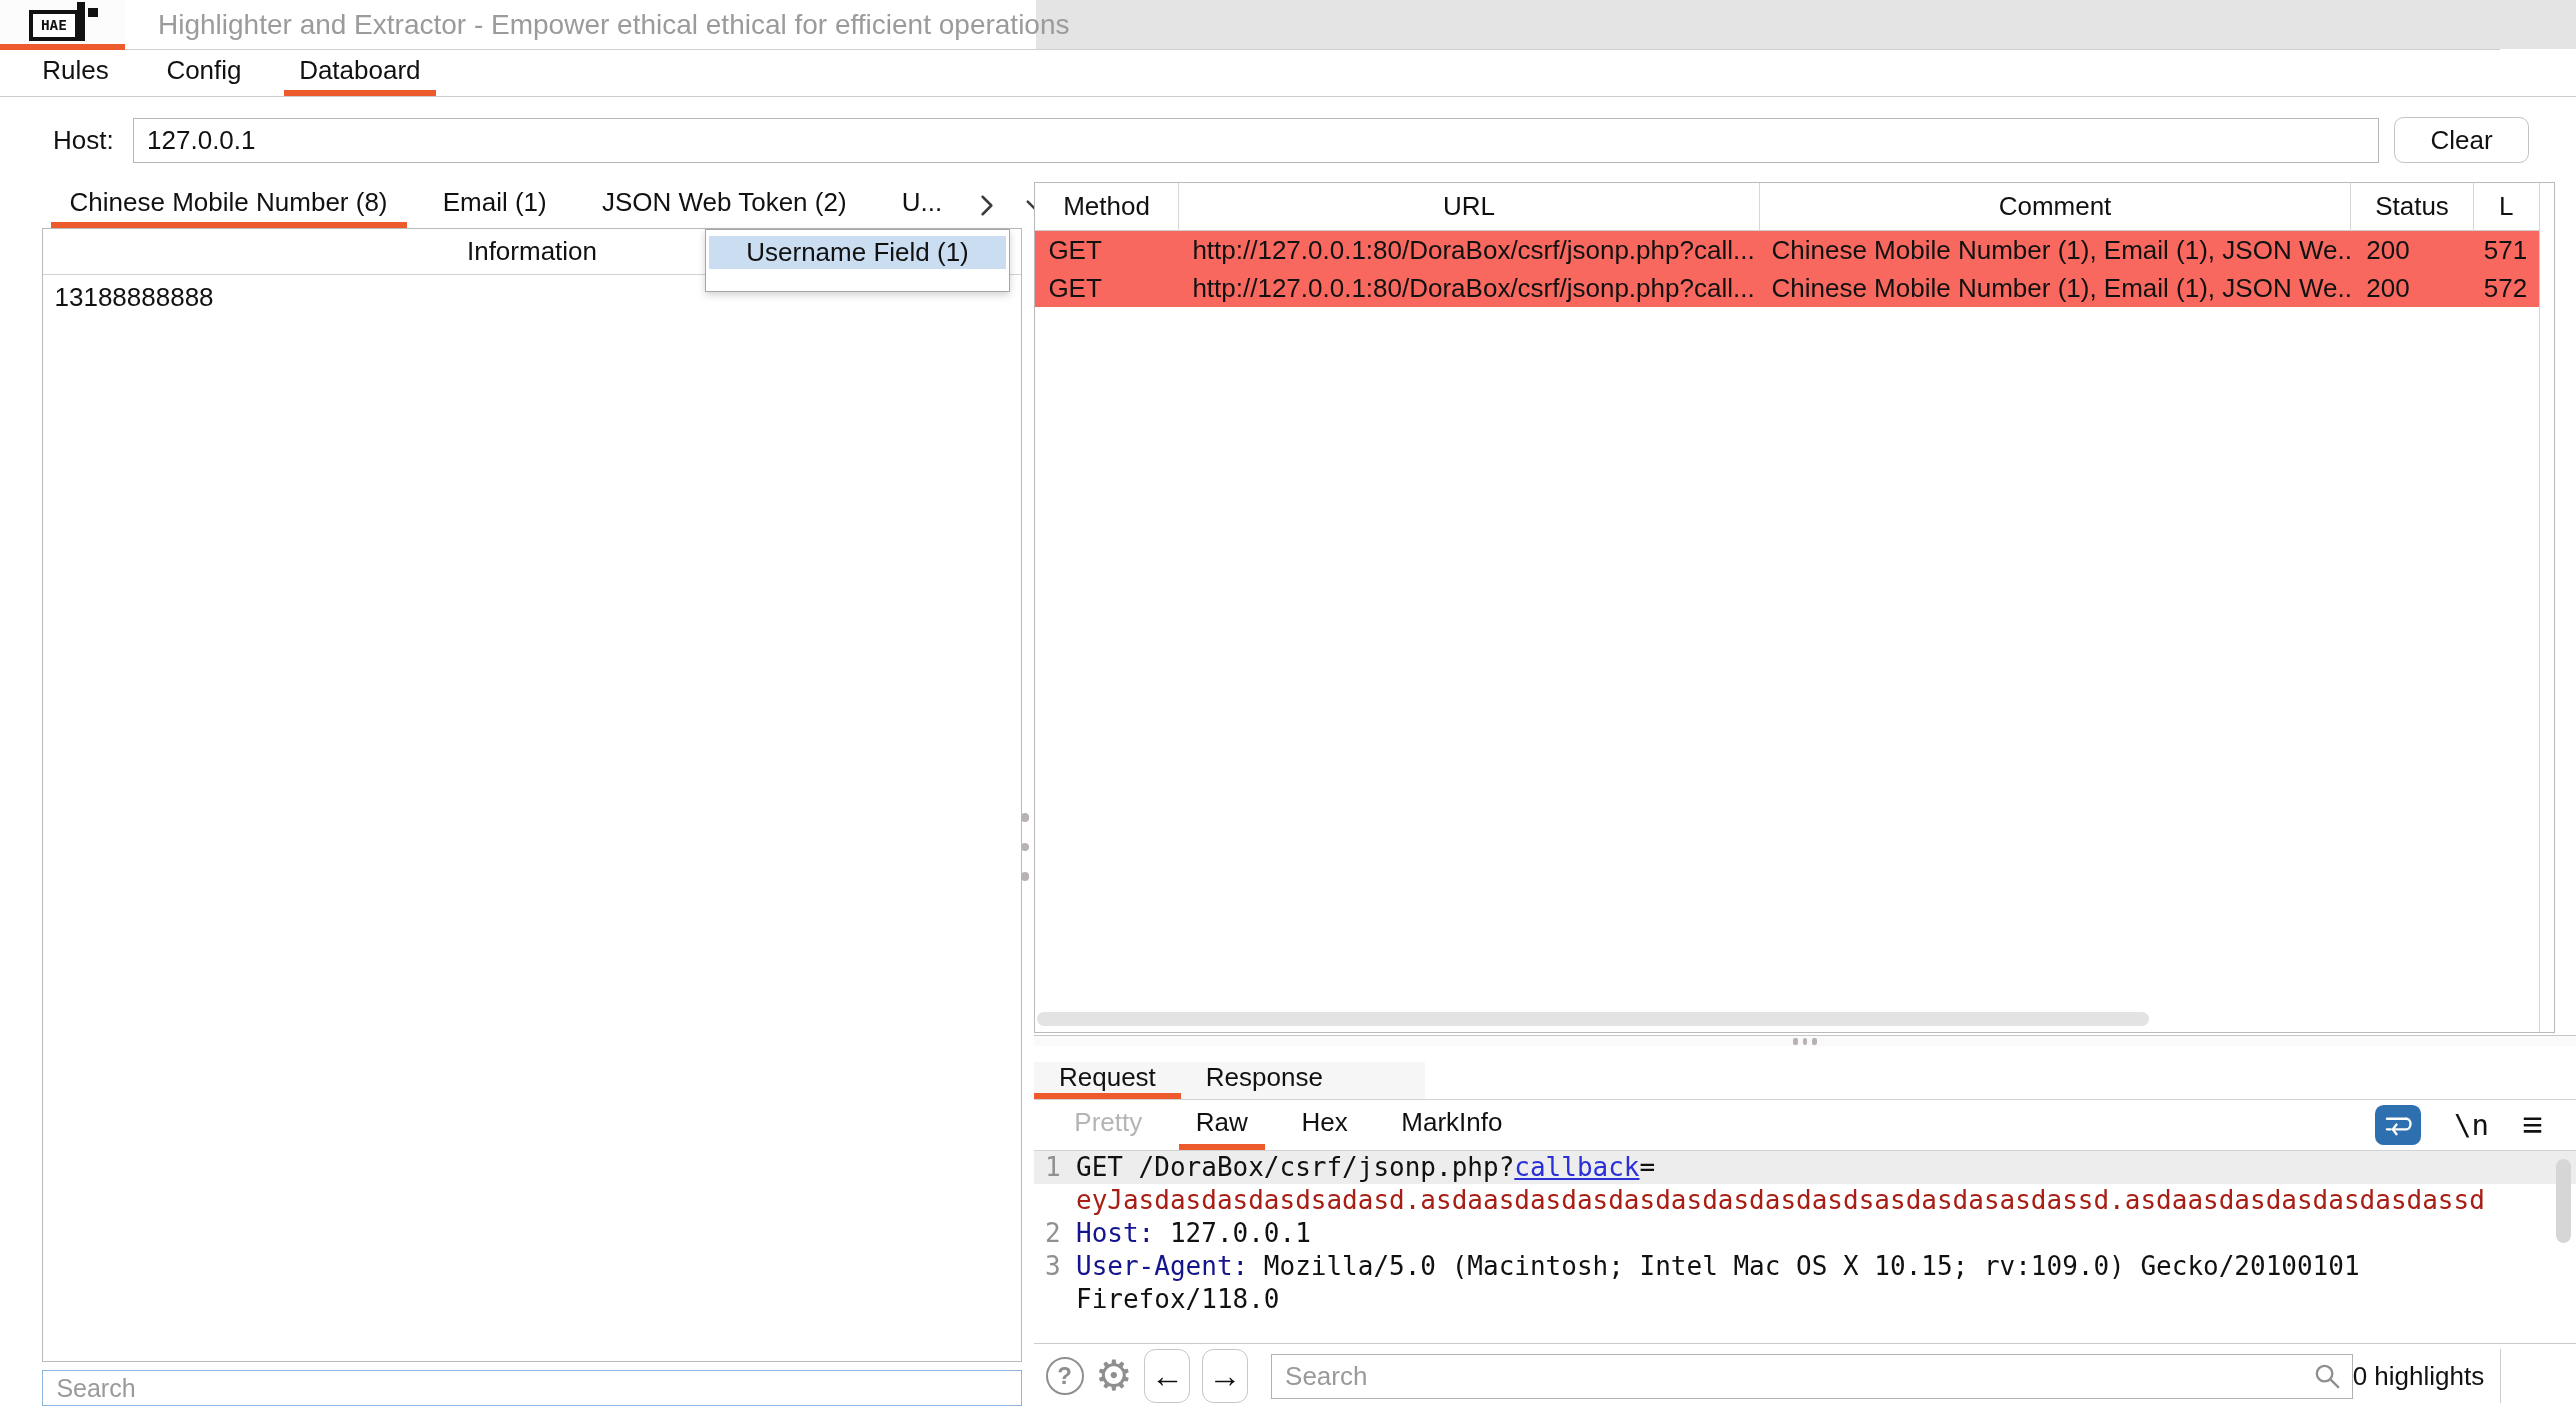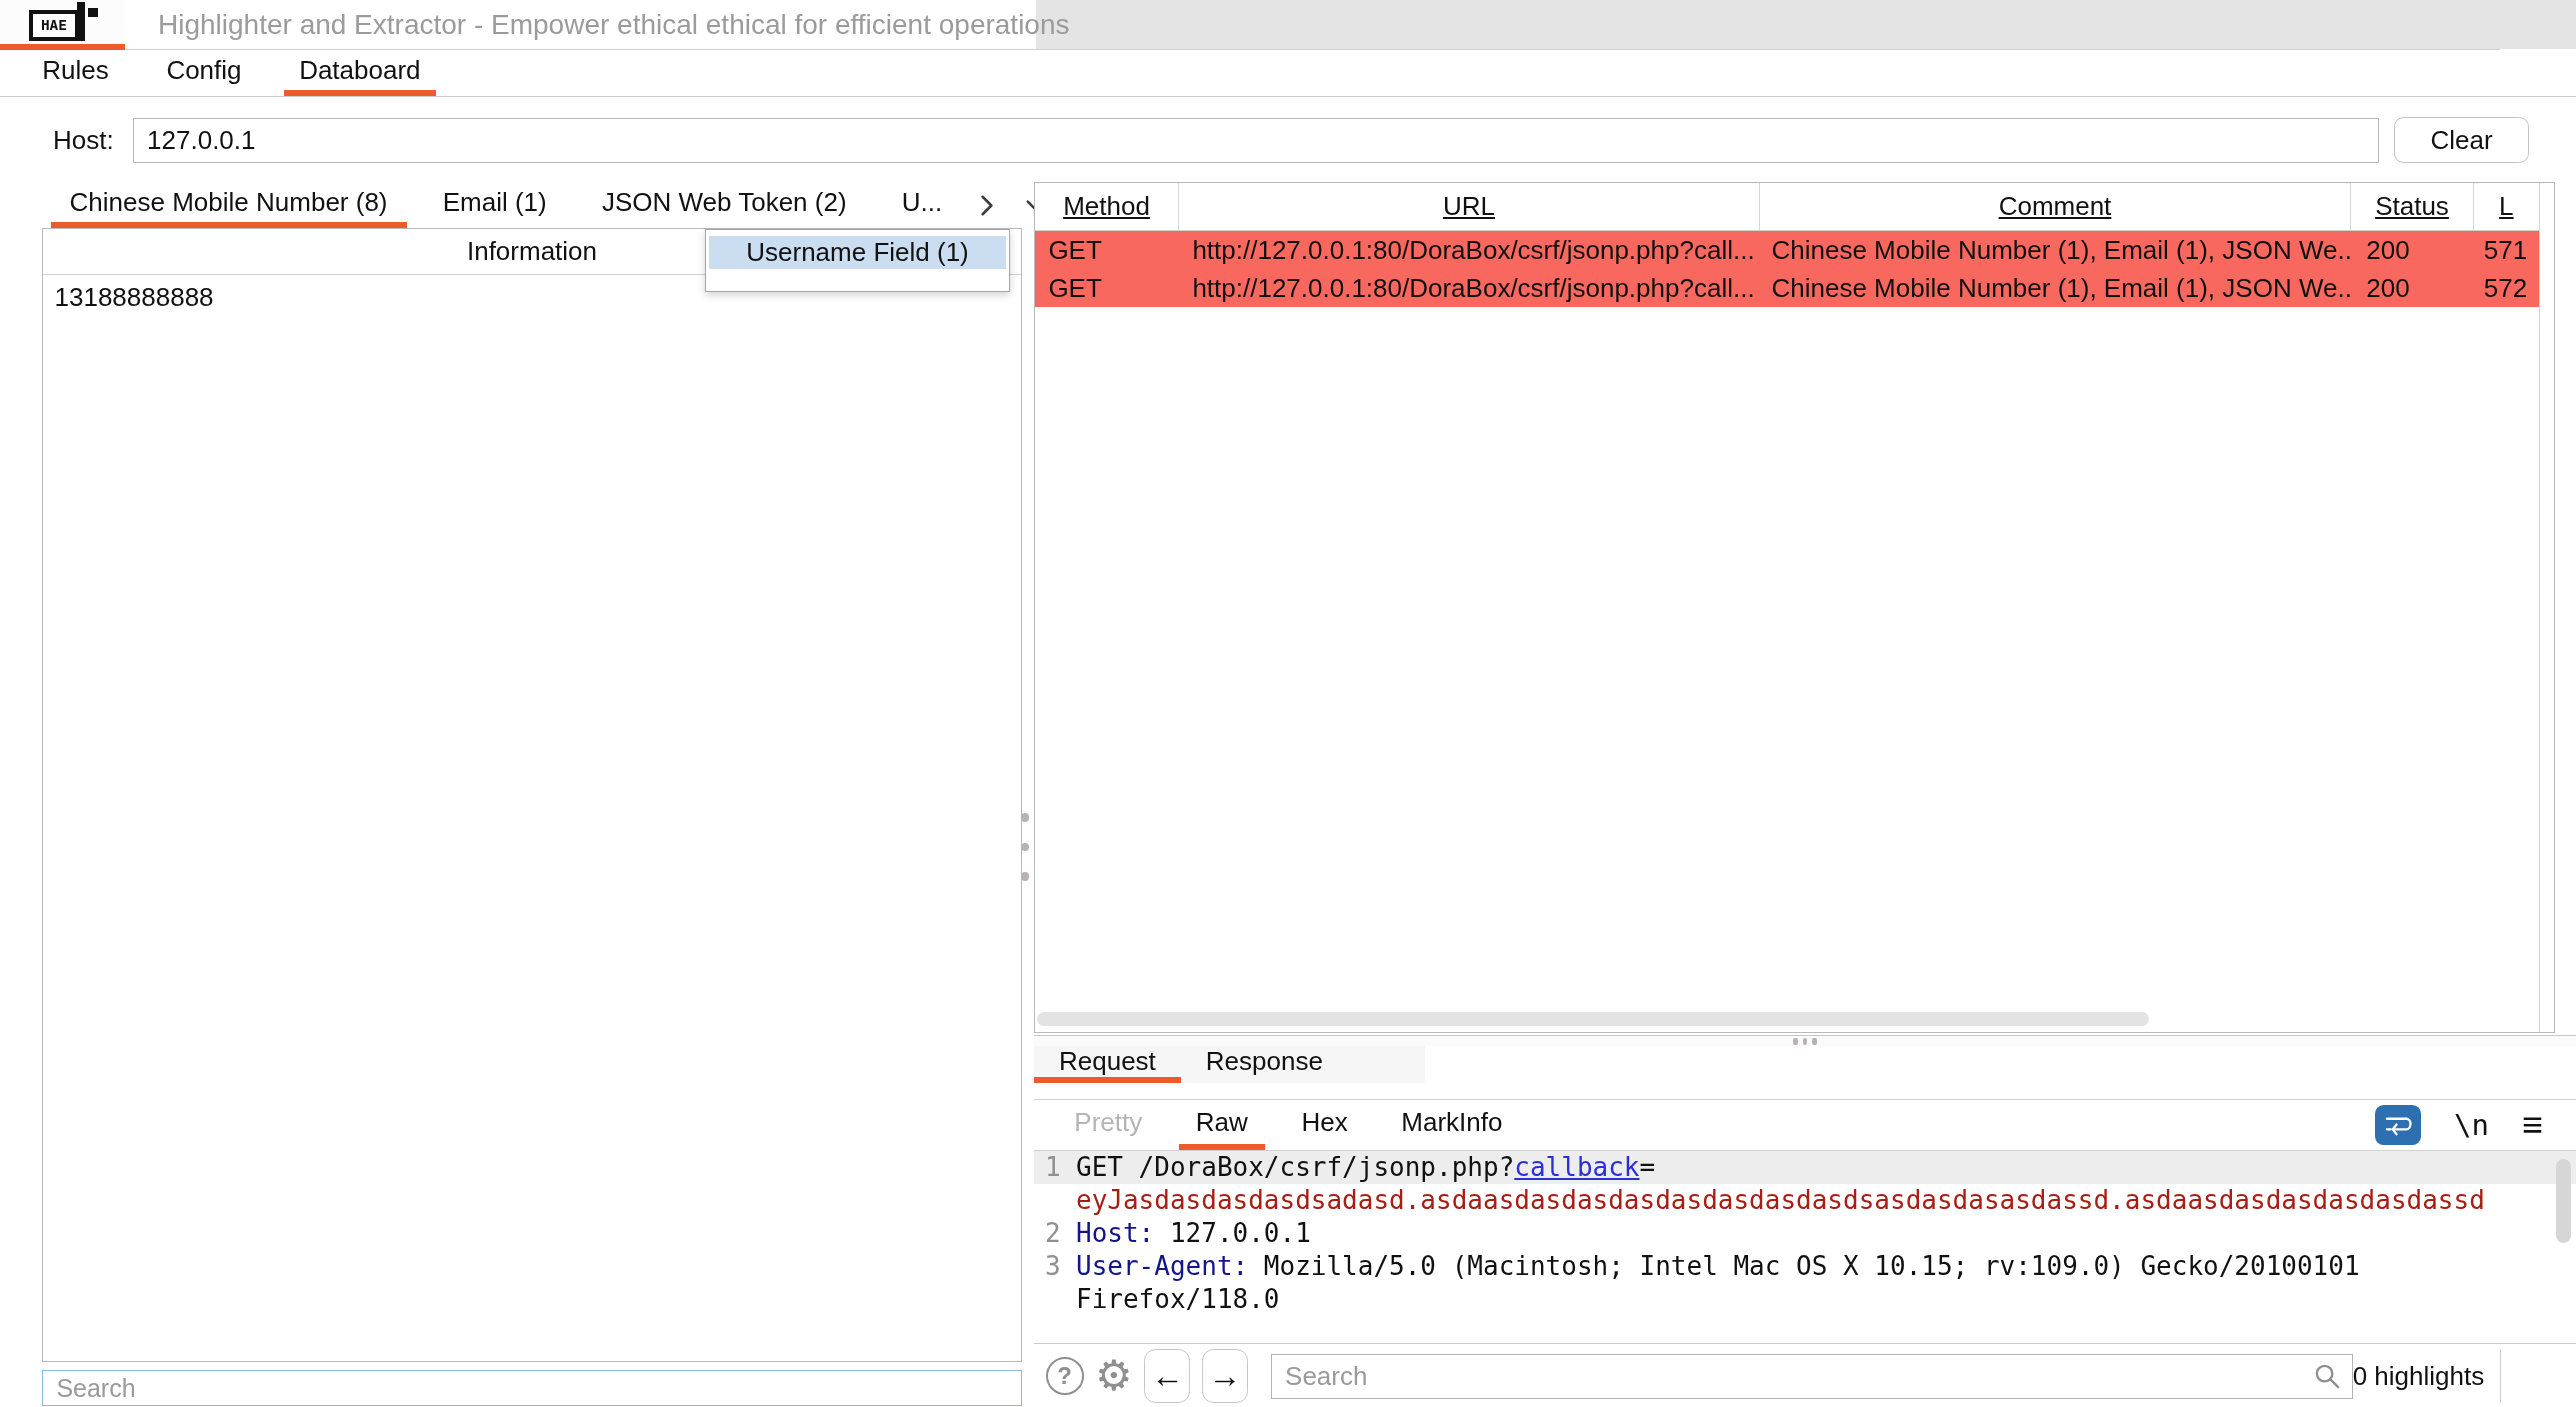--- a/index.html
+++ b/index.html
@@ -46,21 +46,21 @@
   
   .dropdown { position:absolute; left:705px; top:229px; width:305px; height:63px; background:#fff; border:1.9px solid #a6a6a6; box-shadow:0 2.9px 7.7px rgba(0,0,0,0.18); padding:5.8px 2.9px; z-index:20; }
   .dropdown-item { height:33px; background:#CBDDF1; display:flex; align-items:center; justify-content:center; font-size:26px; color:#111; }
 
   
   .vsplit { position:absolute; left:1020px; top:813px; width:9.6px; height:77px; }
   .vsplit .dot { width:8.6px; height:8.6px; border-radius:50%; background:#b9b2b2; margin:0 auto 21px auto; }
 
   
   .req-table { position:absolute; left:1034px; top:182px; width:1521px; height:851px; border:1.9px solid #b9b9b9; background:#fff; }
-  .req-header { display:flex; height:48px; border-bottom:1.9px solid #cfcfcf; margin-right:15.3px;text-decoration:underline; }
+  .req-header { display:flex; height:48px; border-bottom:1.9px solid #cfcfcf; margin-right:15.3px; }
   .req-header .th { display:flex; align-items:center; justify-content:center; font-size:26px; border-right:1.9px solid #d6d6d6; white-space:nowrap; overflow:hidden; }
   .req-header .th:last-child { border-right:none; }
   .req-body { margin-right:15.3px; }
   .req-row { display:flex; height:38px; background:#F8685F; }
   .req-row .td { display:flex; align-items:center; font-size:26px; white-space:nowrap; overflow:hidden; }
   .col0 { width:144px; padding-left:13.4px; }
   .col1 { width:581px; padding-left:13.4px; }
   .col2 { width:591px; padding-left:11.5px; }
   .col3 { width:123px; padding-left:15.3px; }
   .col4 { flex:1; justify-content:flex-end; padding-right:11.5px; }
@@ -69,21 +69,21 @@
   .vscroll-strip { position:absolute; right:0; top:0; bottom:0; width:15.3px; background:#fff; border-left:1.9px solid #d4d4d4; }
   .hthumb { position:absolute; left:1.9px; bottom:5.8px; width:1112px; height:14.4px; border-radius:7.7px; background:#e3e3e3; }
 
   
   .hsplit { position:absolute; left:1034px; top:1035px; width:1542px; height:11.5px; border-top:1.9px solid #c6c6c6; border-bottom:1.9px solid #c6c6c6; background:#fafafa; }
   .hsplit .dots { position:absolute; left:50%; top:1.9px; transform:translateX(-50%); display:flex; gap:4.8px; }
   .hsplit .dots i { display:block; width:4.8px; height:6.7px; background:#b9b2b2; border-radius:1.9px; }
 
   
   .detail { position:absolute; left:1034px; top:1046px; width:1542px; height:362px; display:flex; flex-direction:column; background:#fff; }
-  .detail-tabs { height:54px; display:flex; align-items:flex-start; border-bottom:1.9px solid #d2d2d2; }
+  .detail-tabs { height:54px; display:flex; align-items:flex-end; border-bottom:1.9px solid #d2d2d2; }
   .tabs-strip { display:flex; background:#f6f6f6; padding-right:77px; }
   .detail-tabs .tab { display:flex; align-items:center; padding:0 25px; font-size:26px; border-bottom:6.7px solid transparent; }
   .detail-tabs .tab.selected { border-bottom-color:#ED5B2C; }
   .view-tabs { height:51px; display:flex; align-items:stretch; border-bottom:1.9px solid #d2d2d2; padding-left:23px; }
   .view-tabs .tab { display:flex; align-items:center; padding:0 17.3px; margin-right:19px; font-size:26px; border-bottom:6.7px solid transparent; }
   .view-tabs .tab.selected { border-bottom-color:#ED5B2C; }
   .view-tabs .tab.disabled { color:#b5b5b5; }
   .view-icons { margin-left:auto; display:flex; align-items:center; gap:33px; padding-right:33px; }
   .wrap-btn { width:46px; height:40px; border-radius:8.6px; background:#2E6FB0; display:flex; align-items:center; justify-content:center; }
   .wrap-btn svg { width:33px; height:29px; }

